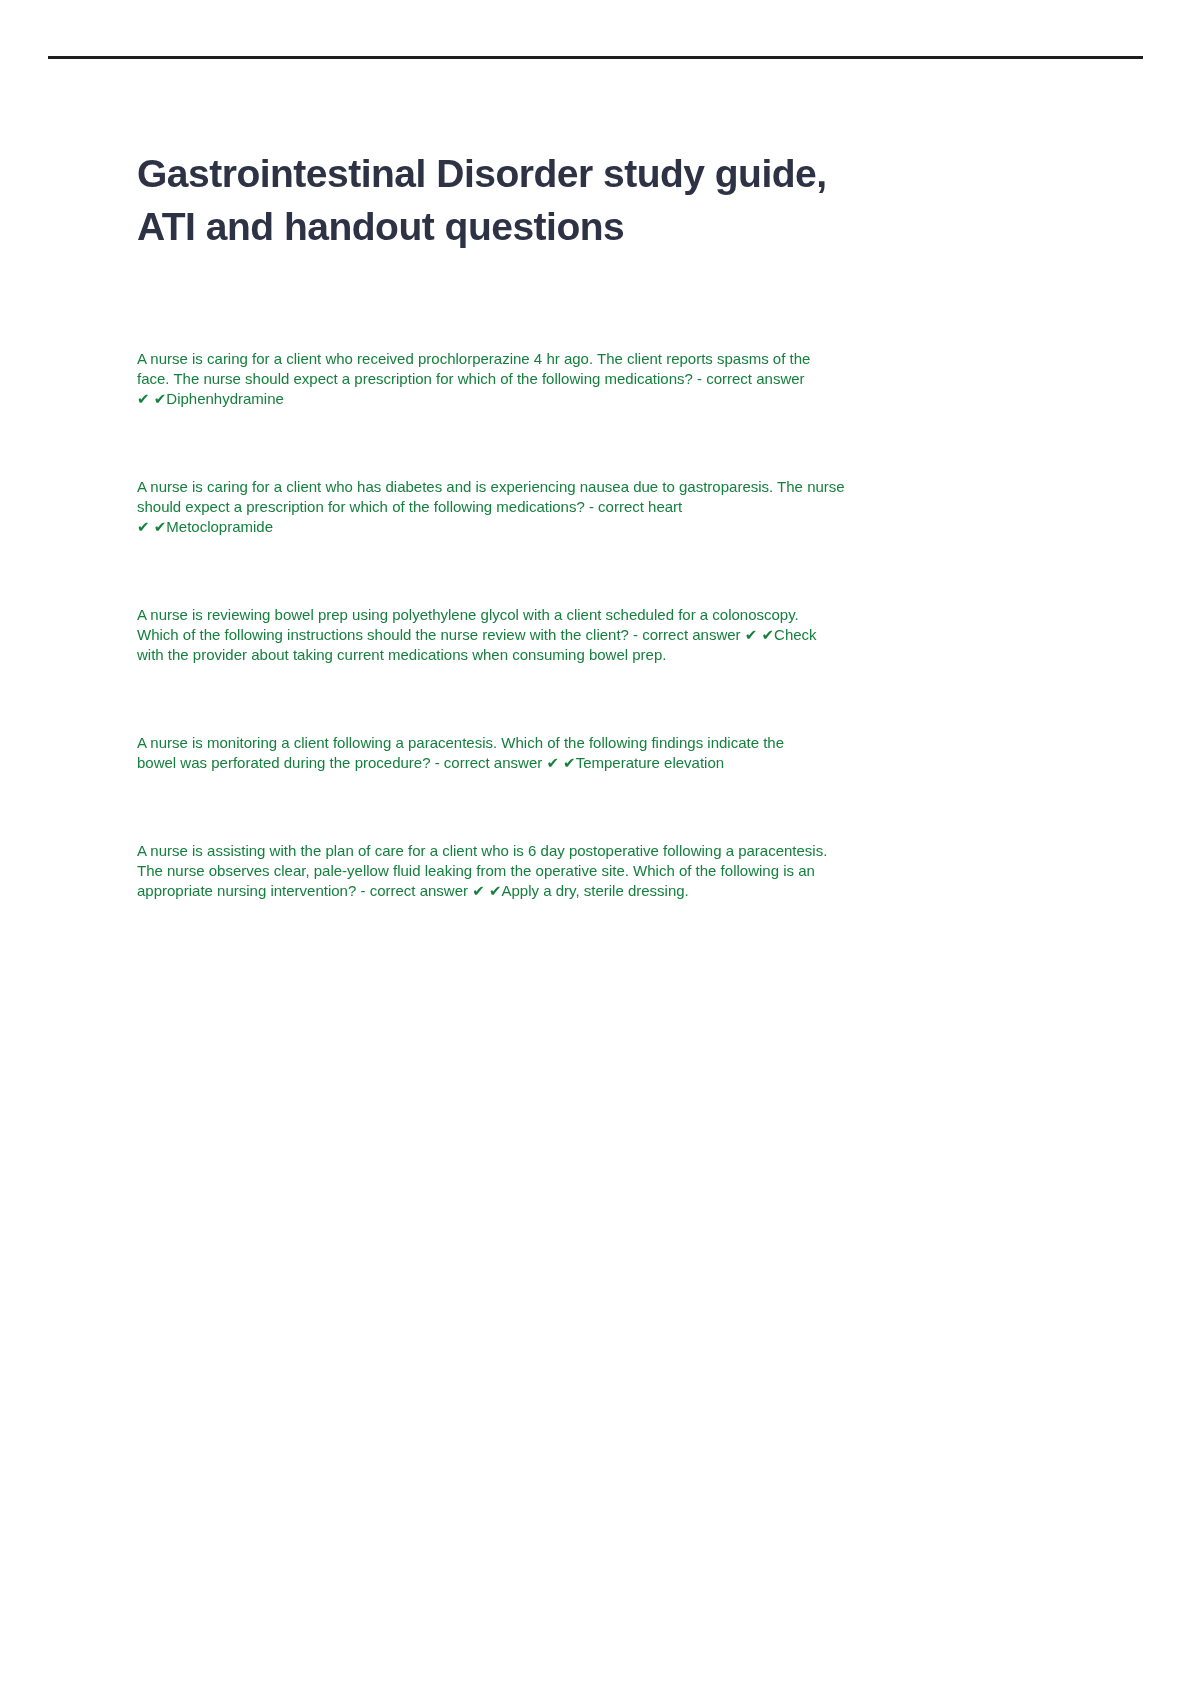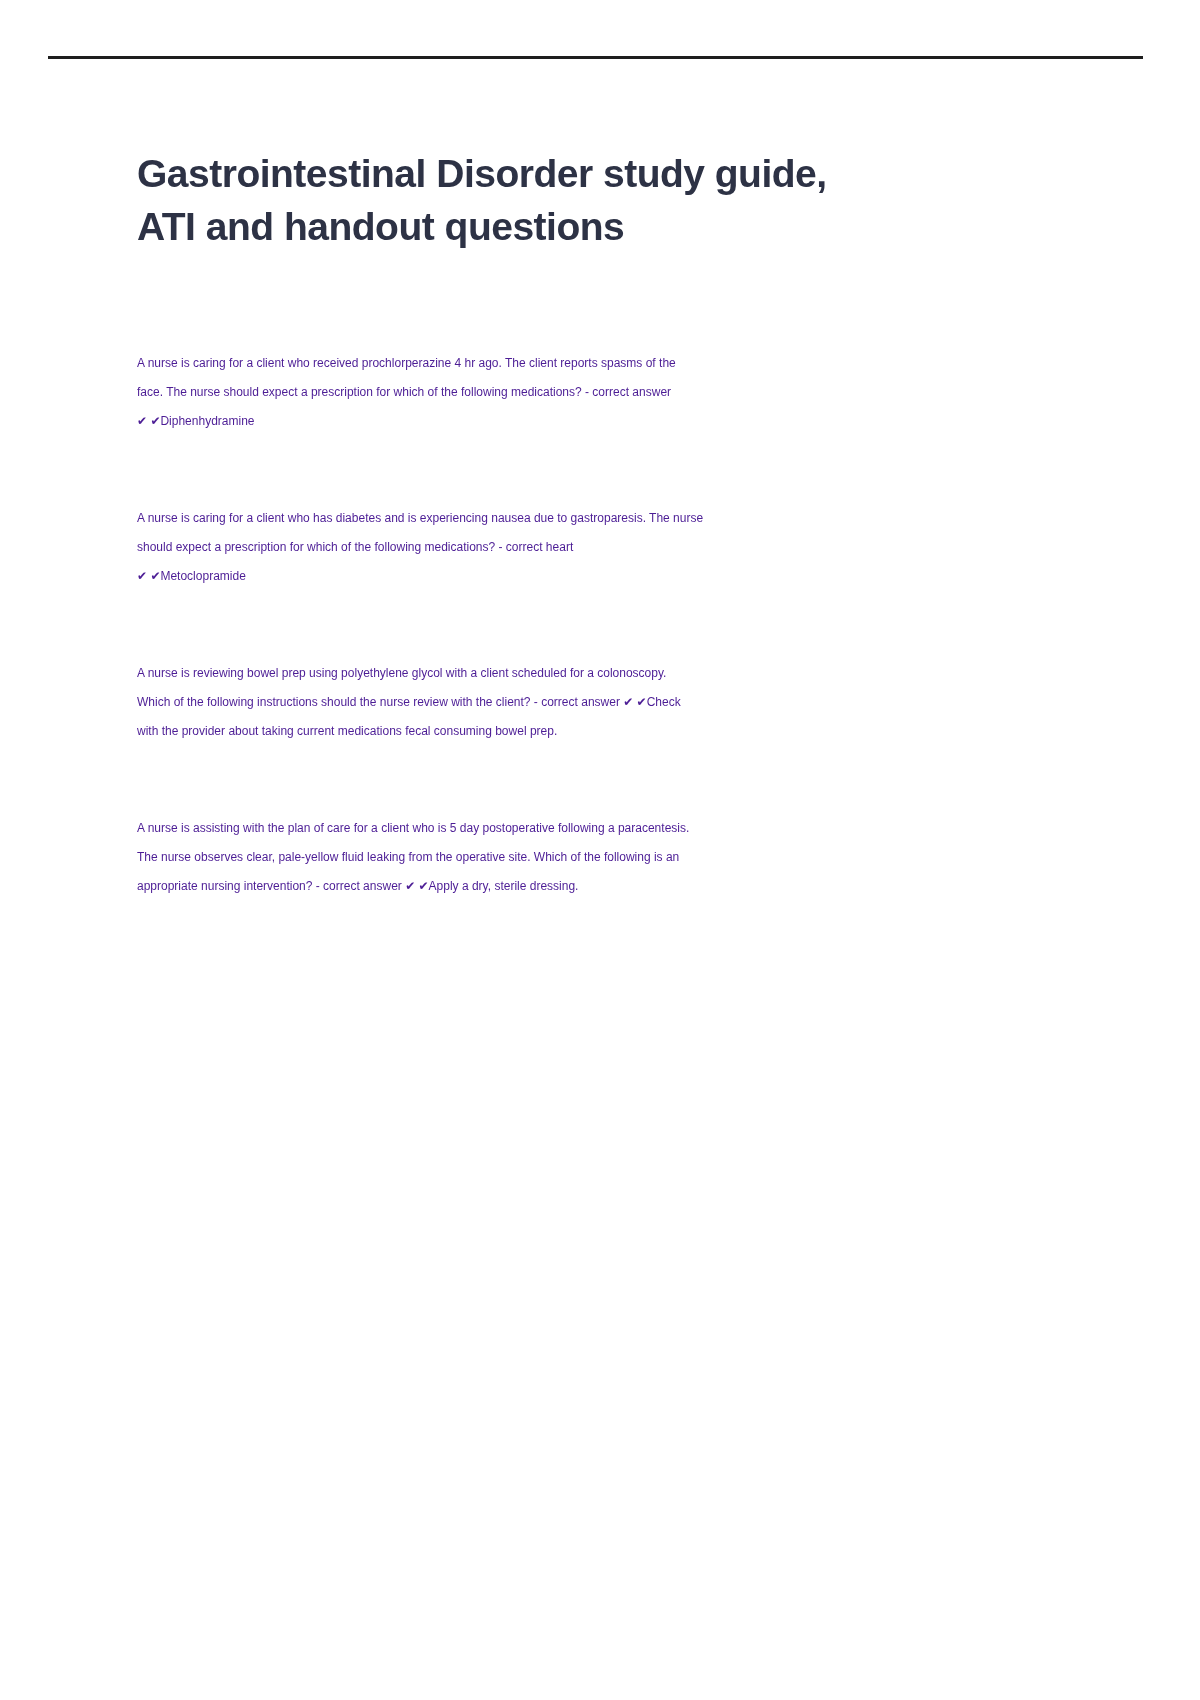--- a/index.html
+++ b/index.html
@@ -42,23 +42,23 @@
     margin: 0 0 96px 0;
     font-size: 39px;
     font-weight: bold;
     line-height: 53px;
     letter-spacing: -0.5px;
     color: #2d3245;
     white-space: pre-line;
   }
   .qa-item {
     margin: 0 0 68px 0;
-    font-size: 12px;
-    line-height: 29px;
-    color: #4c1d95;
+    font-size: 15px;
+    line-height: 20px;
+    color: #15803d;
     white-space: pre-line;
   }
 </style>
 </head>
 <body>
 
 <div class="page">
   <div class="top-rule"></div>
 
   <div class="content">
@@ -67,21 +67,23 @@
 
     <div>
       <p class="qa-item">A nurse is caring for a client who received prochlorperazine 4 hr ago. The client reports spasms of the
 face. The nurse should expect a prescription for which of the following medications? - correct answer
 ✔ ✔Diphenhydramine</p>
       <p class="qa-item">A nurse is caring for a client who has diabetes and is experiencing nausea due to gastroparesis. The nurse
 should expect a prescription for which of the following medications? - correct heart
 ✔ ✔Metoclopramide</p>
       <p class="qa-item">A nurse is reviewing bowel prep using polyethylene glycol with a client scheduled for a colonoscopy.
 Which of the following instructions should the nurse review with the client? - correct answer ✔ ✔Check
-with the provider about taking current medications fecal consuming bowel prep.</p>
-      <p class="qa-item">A nurse is assisting with the plan of care for a client who is 5 day postoperative following a paracentesis.
+with the provider about taking current medications when consuming bowel prep.</p>
+      <p class="qa-item">A nurse is monitoring a client following a paracentesis. Which of the following findings indicate the
+bowel was perforated during the procedure? - correct answer ✔ ✔Temperature elevation</p>
+      <p class="qa-item">A nurse is assisting with the plan of care for a client who is 6 day postoperative following a paracentesis.
 The nurse observes clear, pale-yellow fluid leaking from the operative site. Which of the following is an
 appropriate nursing intervention? - correct answer ✔ ✔Apply a dry, sterile dressing.</p>
     </div>
   </div>
 
   <div class="bottom-rule"></div>
 </div>
 
 </body></html>

